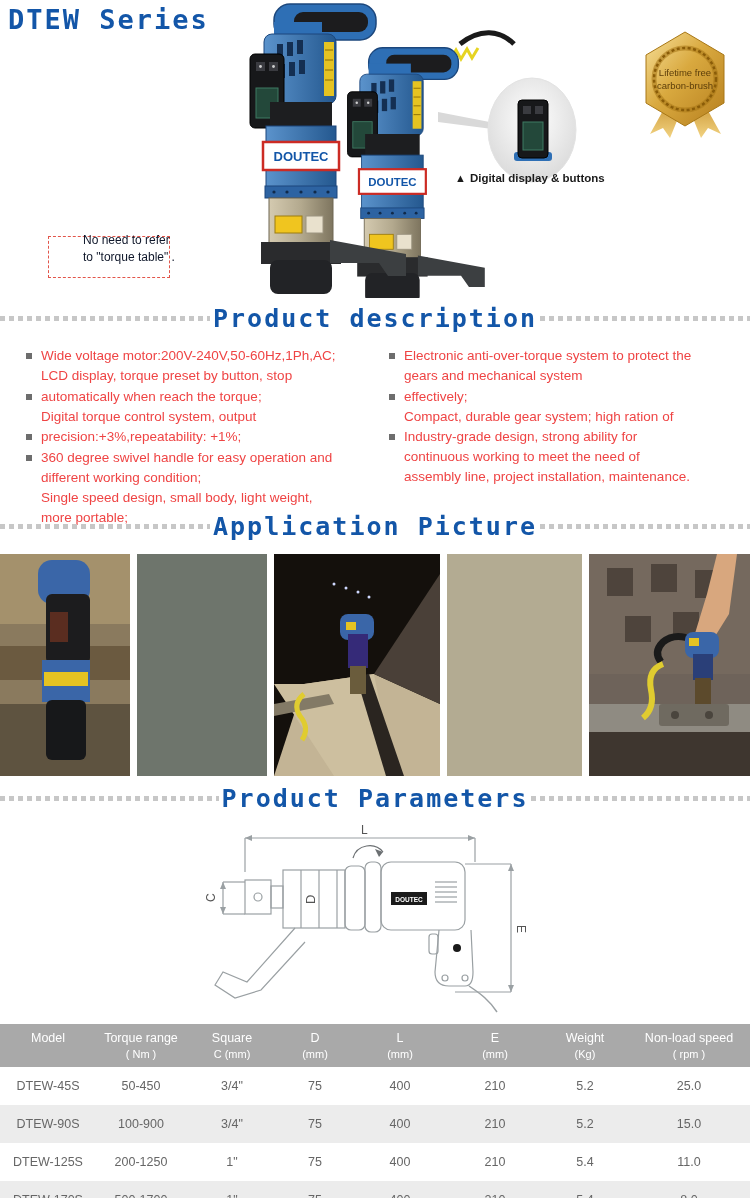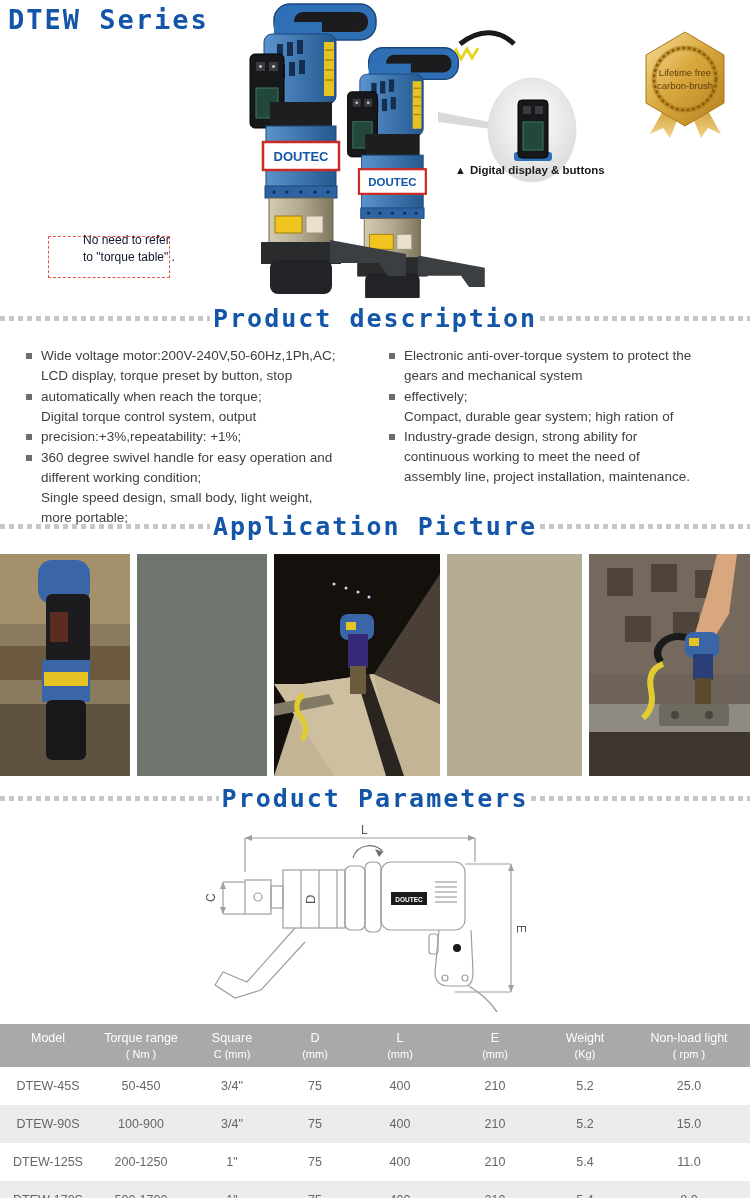--- a/index.html
+++ b/index.html
@@ -19,42 +19,42 @@
   .note { position: absolute; left: 48px; top: 230px; width: 190px; }
   .note-box {
     position: absolute; left: 0; top: 6px; width: 122px; height: 42px;
     border: 1px dashed #e2554a;
   }
   .note-text {
     position: absolute; left: 16px; top: 2px; width: 180px;
     color: #0f172a; font-size: 12px; line-height: 1.45; margin-left: 19px;
   }
   .callout-label {
-    position: absolute; left: 455px; top: 164px;
+    position: absolute; left: 455px; top: 172px;
     color: #1a1a1a; font-size: 11.5px; font-weight: 600;
   }
   .callout-label .tri { font-size: 11px; margin-right: 4px; }
   
   .sec { display: flex; align-items: center; gap: 3px; height: 36px; }
   .sec .dashes {
     flex: 1; height: 5px;
     background: repeating-linear-gradient(90deg, #c7c7c7 0 5px, transparent 5px 9px);
   }
   .sec .sec-title {
     font-size: 25px; font-weight: 800; letter-spacing: 2px; color: #1356a8;
     font-family: "DejaVu Sans Mono", monospace; white-space: nowrap;
   }
   
   .desc { display: flex; gap: 28px; padding: 10px 26px 0 26px; height: 172px; }
   .desc ul { list-style: none; flex: 1; }
   .desc li { display: flex; margin-bottom: 1px; }
   .blt {
     flex: 0 0 auto; width: 6px; height: 6px; background: #6d6d6d; margin: 7px 9px 0 0;
   }
-  .bl-text { white-space: pre-line; color: #404040; font-size: 13.5px; line-height: 1.47; }
+  .bl-text { white-space: pre-line; color: #ef4444; font-size: 13.5px; line-height: 1.47; }
   
   .photos { display: flex; gap: 7px; margin-top: 10px; height: 222px; }
   .ph { height: 222px; position: relative; overflow: hidden; }
   .ph1 { width: 130px; } .ph2 { width: 131px; background: #6e756c; }
   .ph3 { width: 166px; } .ph4 { width: 136px; background: #b3ab92; }
   .ph5 { width: 161px; }
   
   .diagram-wrap { display: flex; justify-content: center; margin-top: 6px; height: 196px; }
   
   table.params { width: 750px; border-collapse: collapse; margin-top: 6px; table-layout: fixed; }
@@ -397,21 +397,21 @@
   </colgroup>
   <thead>
     <tr>
       <th><span>Model</span><span class="h2"></span></th>
       <th><span>Torque range</span><span class="h2">( Nm )</span></th>
       <th><span>Square</span><span class="h2">C (mm)</span></th>
       <th><span>D</span><span class="h2">(mm)</span></th>
       <th><span>L</span><span class="h2">(mm)</span></th>
       <th><span>E</span><span class="h2">(mm)</span></th>
       <th><span>Weight</span><span class="h2">(Kg)</span></th>
-      <th><span>Non-load light</span><span class="h2">( rpm )</span></th>
+      <th><span>Non-load speed</span><span class="h2">( rpm )</span></th>
     </tr>
   </thead>
   <tbody>
     <tr>
       <td>DTEW-45S</td>
         <td>50-450</td>
       <td>3/4"</td>
         <td>75</td>
       <td>400</td>
         <td>210</td>

